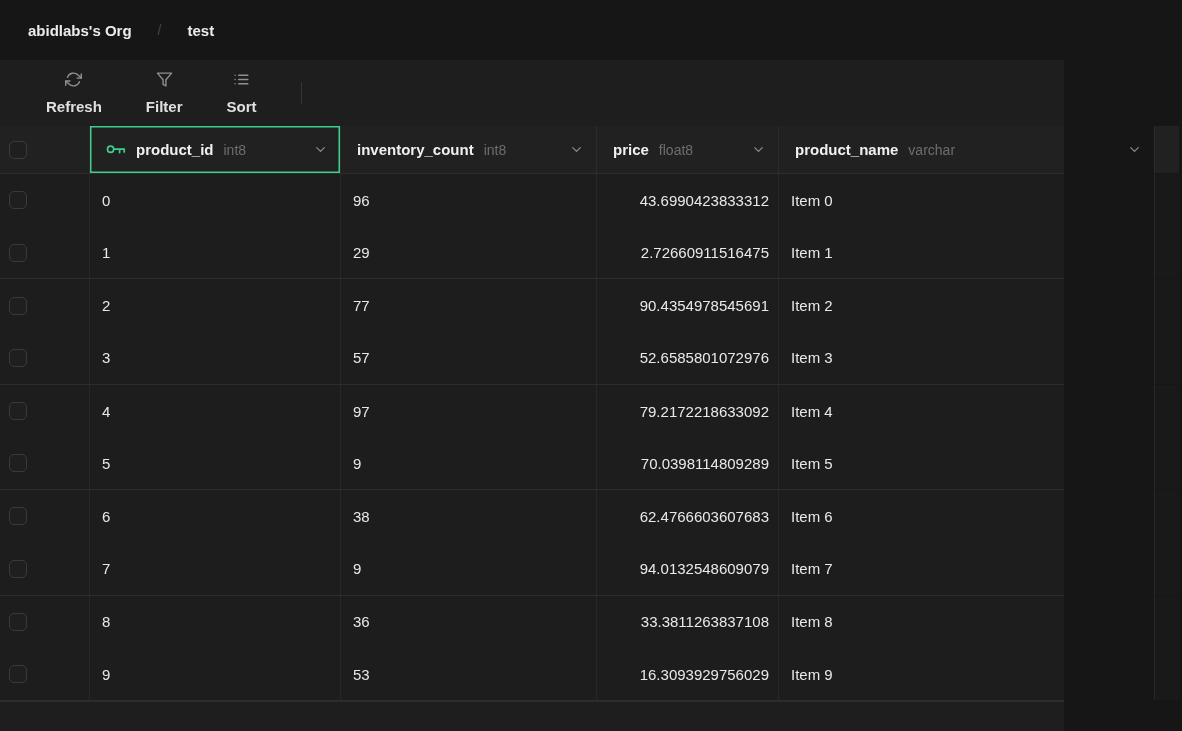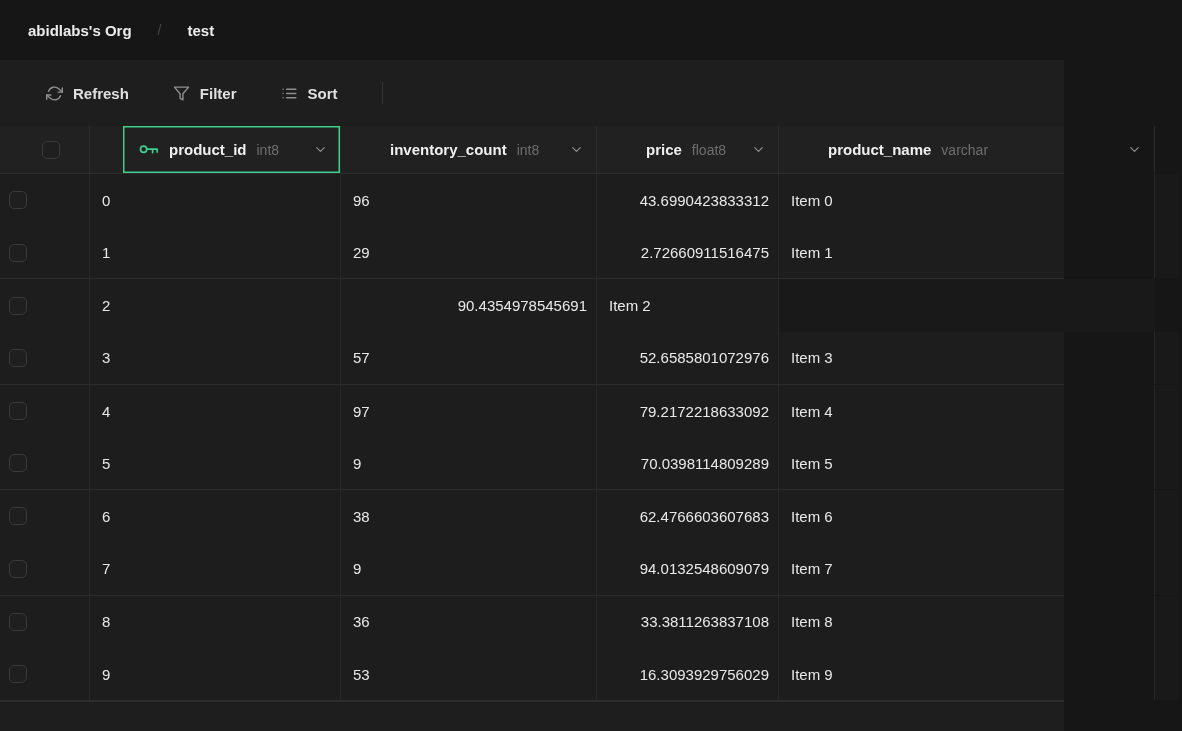--- a/index.html
+++ b/index.html
@@ -27,21 +27,21 @@
     height: 66px; flex: 0 0 66px;
     background: #1e1e1e;
     display: flex; align-items: center;
     padding-left: 36px;
   }
   .tool-btn {
     display: flex; align-items: center; gap: 10px;
     background: transparent; border: none;
     color: #e0e0e0; font-family: inherit;
     font-size: 15px; font-weight: 600;
-    padding: 8px 10px; border-radius: 6px; cursor: pointer;
+    padding: 8px 10px; border-radius: 6px; cursor: pointer; flex-direction: column;
   }
   .tool-btn + .tool-btn { margin-left: 24px; }
   .tool-btn svg { stroke: #8f8f8f; }
   .toolbar-divider {
     width: 1px; height: 22px; background: #353535;
     margin: 0 10px 0 34px;
   }
   .insert-btn {
     display: flex; align-items: center; gap: 9px;
     background: #2f9e6d;
@@ -64,21 +64,20 @@
     height: 48px; flex: 0 0 48px;
     background: #212121;
     border-bottom: 1px solid #2d2d2d;
   }
   .hcell {
     display: flex; align-items: center;
     padding: 0 8px 0 16px;
     border-right: 1px solid #2c2c2c;
     cursor: pointer;
     overflow: hidden;
-    margin-left: 33px;
   }
   .hcell.checkbox-cell, .cell.checkbox-cell {
     padding: 0 0 0 9px; align-items: center; display: flex;
   }
   .hcell.selected { box-shadow: inset 0 0 0 1.5px #3ecf8e; }
   .hcell.filler, .cell.filler { border-right: none; cursor: default; }
   .hcell.filler { background: #212121; }
   .col-name { font-size: 15px; font-weight: 700; color: #f0f0f0; white-space: nowrap; }
   .col-type { font-size: 14px; font-weight: 400; color: #6e6e6e; margin-left: 10px; white-space: nowrap; }
   .hcell .chev { margin-left: auto; flex: 0 0 auto; padding-right: 4px; display: flex; cursor: pointer; }
@@ -244,20 +243,21 @@
     <div class="cell num right">2.72660911516475</div>
     <div class="cell">Item 1</div>
     <div class="cell filler"></div>
   </div>
 
   <div class="grid-row data-row">
     <div class="cell checkbox-cell">
       <div class="checkbox"></div>
     </div>
     <div class="cell num">2</div>
+    <div class="cell num">77</div>
     <div class="cell num right">90.4354978545691</div>
     <div class="cell">Item 2</div>
     <div class="cell filler"></div>
   </div>
 
   <div class="grid-row data-row">
     <div class="cell checkbox-cell">
       <div class="checkbox"></div>
     </div>
     <div class="cell num">3</div>

